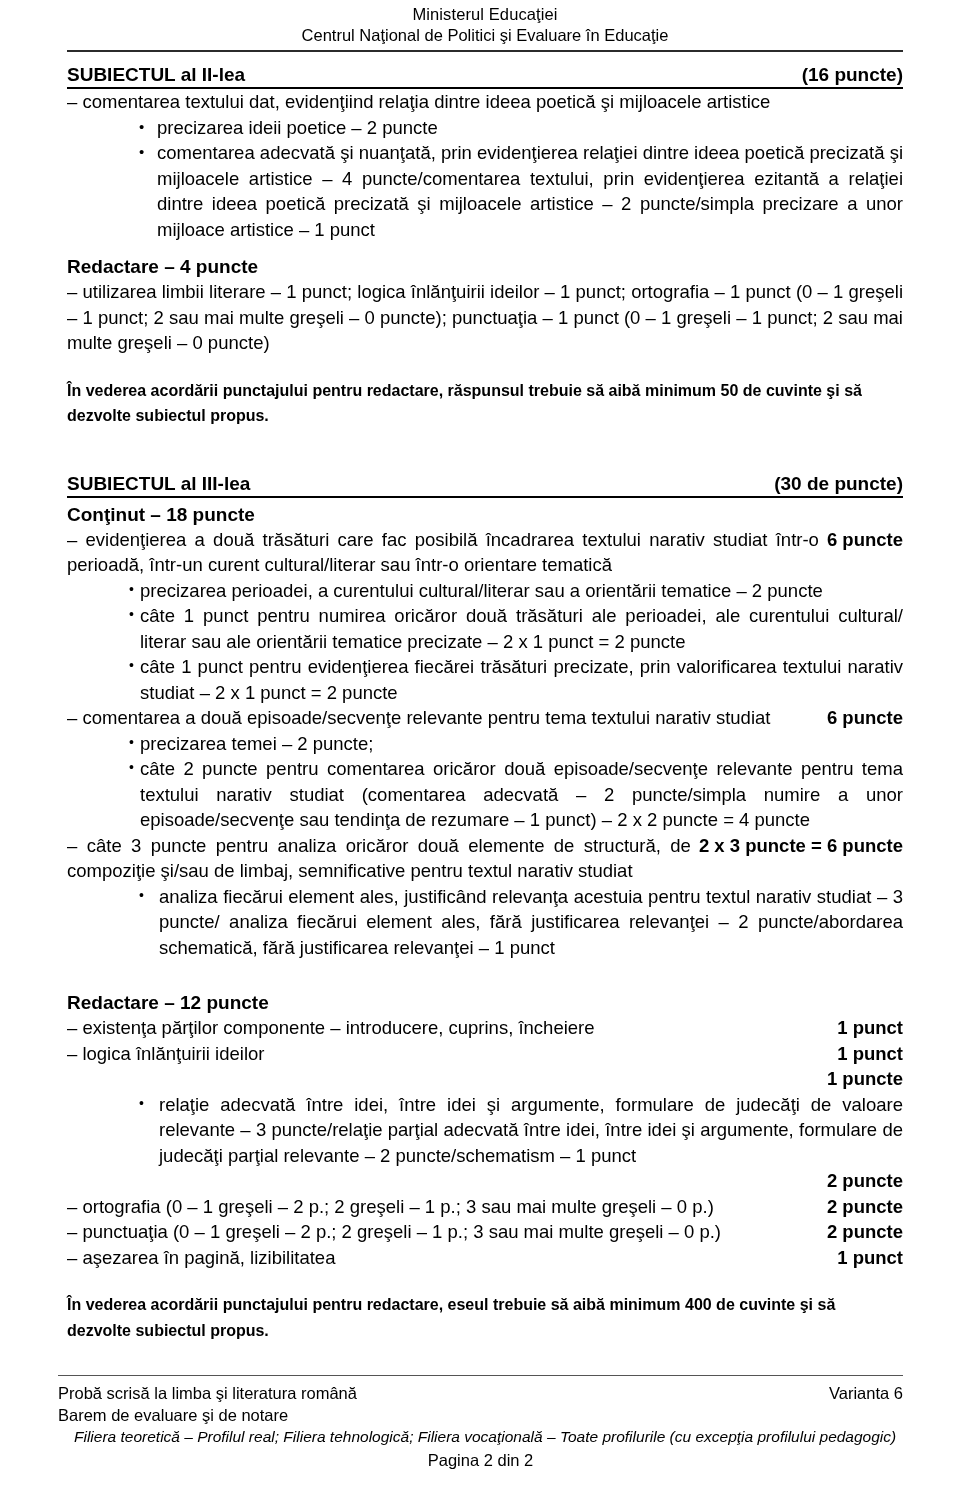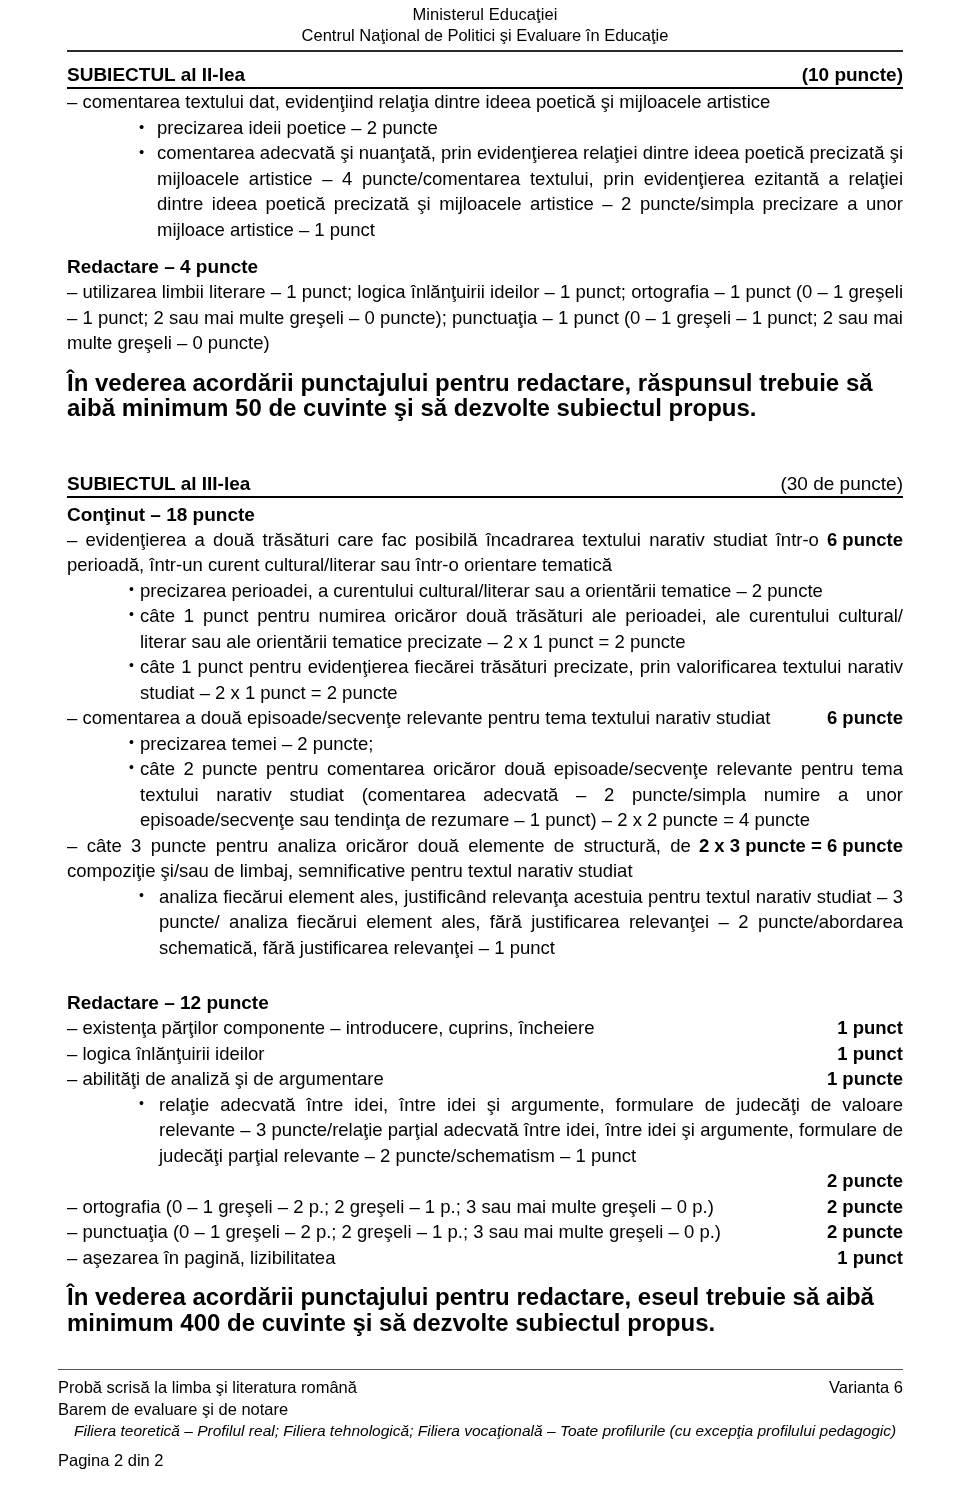--- a/index.html
+++ b/index.html
@@ -42,21 +42,21 @@
     align-items: flex-end;
     justify-content: space-between;
     font-weight: bold;
     font-size: 19px;
     line-height: 25px;
     border-bottom: 2px solid #000;
     margin-top: 10px;
   }
   .subject-head .title { white-space: nowrap; }
   .subject-head .pts   { white-space: nowrap; }
-  .subject-head.sub3 .pts { font-weight: normal; margin-left: 16px; }
+  .subject-head.sub3 .pts { font-weight: bold; margin-left: 16px; }
 
   
   .bold-head {
     font-weight: bold;
     font-size: 19px;
     line-height: 24px;
     margin-top: 5px;
   }
   .para {
     font-size: 18.5px;
@@ -114,23 +114,23 @@
   ul.bul.ind3 > li::before {
     content: "\2022";
     position: absolute;
     left: 72px;
     top: -1px;
     font-size: 14px;
   }
 
   .note {
     font-weight: bold;
-    font-size: 24px;
+    font-size: 16px;
     line-height: 25.5px;
-    margin-top: 14px;
+    margin-top: 22px;
   }
 
   .gap-sm { height: 8px; }
   .gap-md { height: 16px; }
   .gap-lg { height: 26px; }
 
   
   .footer {
     position: absolute;
     left: 15px;
@@ -152,40 +152,41 @@
     font-size: 16.5px;
     line-height: 22px;
   }
   .footer-italic {
     font-style: italic;
     font-size: 15.5px;
     line-height: 22px;
     margin-left: 16px;
   }
   .footer-center {
-    font-size: 16.5px;
-    line-height: 22px;
-    margin-top: 7px;
+    text-align: center;
+    font-size: 16.5px;
+    line-height: 22px;
+    margin-top: 1px;
   }
   .clearfix::after { content: ""; display: table; clear: both; }
 </style>
 </head>
 <body>
 
 <div class="page">
 
   <div class="doc-header">
     <div class="ministry">Ministerul Educaţiei</div>
     <div class="center-name">Centrul Naţional de Politici şi Evaluare în Educaţie</div>
   </div>
   <hr class="header-rule">
 
   <div class="subject-head">
     <span class="title">SUBIECTUL al II-lea</span>
-    <span class="pts">(10 puncte)</span>
+    <span class="pts">(16 puncte)</span>
   </div>
 
 
   <p class="para dash">– comentarea textului dat, evidenţiind relaţia dintre ideea poetică şi mijloacele artistice</p>
 
   <ul class="bul ind2">
     <li>precizarea ideii poetice –  2 puncte</li>
     <li>comentarea adecvată şi nuanţată, prin evidenţierea relaţiei dintre ideea poetică precizată şi mijloacele artistice – 4 puncte/comentarea textului, prin evidenţierea ezitantă a relaţiei dintre ideea poetică precizată şi mijloacele artistice – 2 puncte/simpla precizare a unor mijloace artistice – 1 punct</li>
   </ul>
 
@@ -242,21 +243,20 @@
   <div class="para clearfix">
     <span class="score">1 punct</span>
     <span>– existenţa părţilor componente – introducere, cuprins, încheiere</span>
   </div>
   <div class="para clearfix">
     <span class="score">1 punct</span>
     <span>– logica înlănţuirii ideilor</span>
   </div>
   <div class="para clearfix">
     <span class="score">1 puncte</span>
-    <span>– abilităţi de analiză şi de argumentare</span>
   </div>
 
   <ul class="bul ind3">
     <li>relaţie adecvată între idei, între idei şi argumente, formulare de judecăţi de valoare relevante – 3 puncte/relaţie parţial adecvată între idei, între idei şi argumente, formulare de judecăţi parţial relevante – 2 puncte/schematism – 1 punct</li>
   </ul>
 
   <div class="para clearfix">
     <span class="score">2 puncte</span>
   </div>
   <div class="para clearfix">

